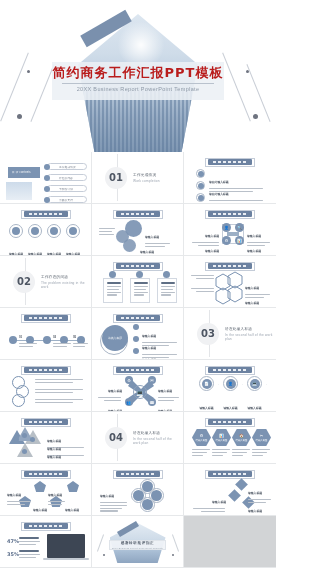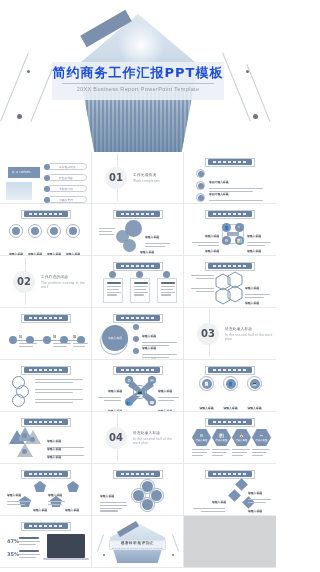--- a/index.html
+++ b/index.html
@@ -37,21 +37,21 @@
   .cover-ribbon-bg{
     position:absolute;left:72px;top:16px;width:46px;height:34px;
     background:#ffffff;transform:rotate(-30deg);
   }
   .cover-band{
     position:absolute;left:52px;top:62px;width:172px;height:38px;
     background:rgba(236,240,245,.88);
   }
   .cover-title{
     position:absolute;left:52px;top:64px;width:172px;text-align:center;
-    font-size:13px;font-weight:bold;color:#1d4ed8;letter-spacing:1px;line-height:18px;
+    font-size:13px;font-weight:bold;color:#b91c1c;letter-spacing:1px;line-height:18px;
     font-family:"DejaVu Sans",sans-serif;
   }
   .cover-rule{position:absolute;left:62px;top:83px;width:152px;height:1px;background:#b9c2cd;}
   .cover-sub{
     position:absolute;left:52px;top:86px;width:172px;text-align:center;
     font-size:5.5px;color:#8f9aa8;letter-spacing:.35px;
   }
 
   
   .grid{display:grid;grid-template-columns:repeat(3,92px);width:276px;}

